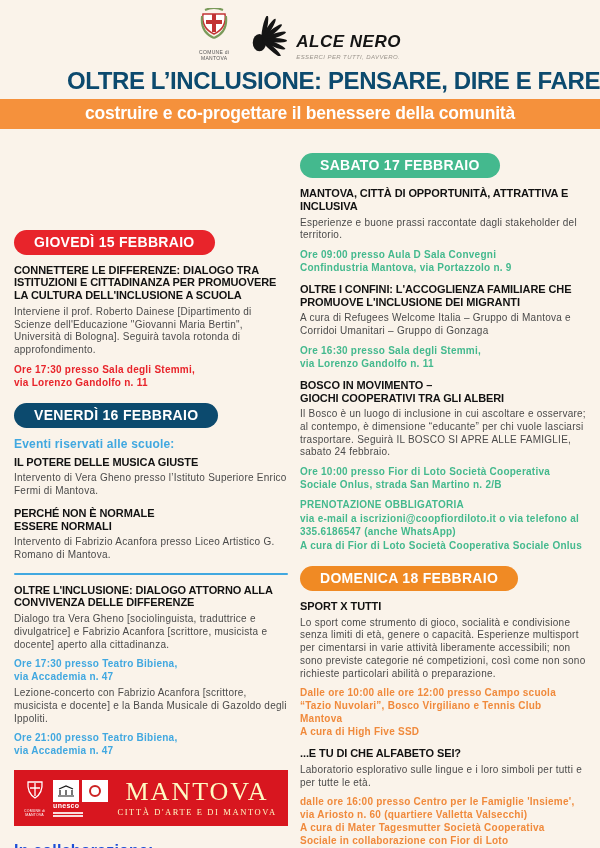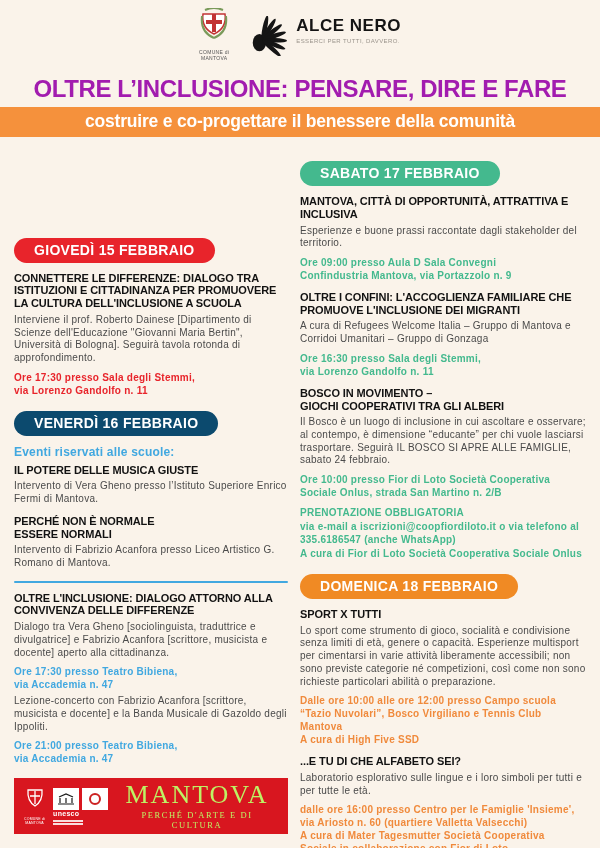--- a/index.html
+++ b/index.html
@@ -4,25 +4,25 @@
 <style>
   * { margin:0; padding:0; box-sizing:border-box; }
   html,body { width:600px; }
   body { font-family:"Liberation Sans", sans-serif; background:#FAF3EA; color:#3D3D3D; }
   .poster { position:relative; width:600px; height:848px; background:#FAF3EA; overflow:hidden; }
 
   
   .header-logos { display:flex; justify-content:center; align-items:flex-start; gap:18px; padding-top:8px; height:56px; }
   .comune-logo { text-align:center; }
   .comune-logo .lbl { font-size:5px; color:#555; letter-spacing:.3px; line-height:1.2; margin-top:1px; white-space:pre-line; }
-  .alce { display:flex; align-items:flex-start; gap:7px; margin-top:8px; }
+  .alce { display:flex; align-items:flex-end; gap:7px; margin-top:8px;font-style:italic; }
   .alce .brand { font-size:17px; font-weight:800; color:#141414; letter-spacing:.5px; }
   .alce .tag { font-size:6px; color:#9a948c; letter-spacing:.4px; margin-top:2px; }
 
-  .page-title { text-align:center; color:#a21caf; font-weight:800; font-size:24px; letter-spacing:-.4px; margin-top:19px; }
+  .page-title { text-align:right; color:#0c4a6e; font-weight:800; font-size:24px; letter-spacing:-.4px; margin-top:11px; }
   .subtitle-banner { background:#F5913C; color:#fff; font-weight:800; font-size:17.5px; text-align:center; padding:4px 0 5px; margin-top:4px; letter-spacing:-.2px; }
 
   
   .schedule { display:flex; gap:12px; padding:14px 14px 0; align-items:flex-end;margin-top:10px; }
   .col-left  { width:274px; }
   .col-right { width:286px; }
 
   .pill { display:inline-block; color:#fff; font-weight:800; font-size:14px; letter-spacing:.3px; padding:4px 20px 5px; border-radius:14px; }
   .pill.red    { background:#E8242B; }
   .pill.blue   { background:#0c4a6e; }
@@ -45,21 +45,21 @@
   .mantova-banner { margin-top:13px; background:#D8161F; height:56px; display:flex; align-items:center; padding:0 10px; gap:8px; }
   .mb-crest { text-align:center; }
   .mb-crest .lbl { color:#fff; font-size:3.5px; letter-spacing:.2px; white-space:pre-line; }
   .unesco-wrap { display:flex; flex-direction:column; align-items:flex-start; }
   .unesco-boxes { display:flex; gap:3px; }
   .unesco-box { background:#fff; width:26px; height:22px; display:flex; flex-direction:column; align-items:center; justify-content:center; }
   .unesco-word { font-size:7px; font-weight:800; color:#1a1a1a; letter-spacing:.3px; }
   .unesco-dot { width:12px; height:12px; border:2px solid #c22; border-radius:50%; }
   .unesco-lines { margin-top:2px; }
   .unesco-lines div { width:30px; height:2px; background:rgba(255,255,255,.85); margin-top:1px; }
-  .mb-city { flex:1; text-align:center; color:#bef264; }
+  .mb-city { flex:1; text-align:center; color:#fef9c3; }
   .mb-city .city { font-family:"Liberation Serif", serif; font-size:26px; letter-spacing:2px; line-height:1; }
   .mb-city .tag { font-family:"Liberation Serif", serif; font-size:8.5px; letter-spacing:1.6px; margin-top:2px; }
 
   .collab { color:#1d4ed8; font-weight:800; font-size:16px; margin-top:16px; letter-spacing:.2px; }
 </style>
 </head>
 <body>
 
 <div class="poster">
 
@@ -152,21 +152,21 @@
               </div>
           </div>
           <div class="unesco-word" style="color:#fff">unesco</div>
           <div class="unesco-lines">
               <div></div>
               <div></div>
             </div>
         </div>
         <div class="mb-city">
           <div class="city">MANTOVA</div>
-          <div class="tag">PERCHÉ D'ARTE E DI CULTURA</div>
+          <div class="tag">CITTÀ D'ARTE E DI MANTOVA</div>
         </div>
       </div>
 
       <div class="collab">In collaborazione:</div>
     </div>
 
     <div class="col-right">
       <span class="pill green">SABATO 17 FEBBRAIO</span>
       <div class="h">MANTOVA, CITTÀ DI OPPORTUNITÀ, ATTRATTIVA E INCLUSIVA</div>
       <div class="b">Esperienze e buone prassi raccontate dagli stakeholder del territorio.</div>

